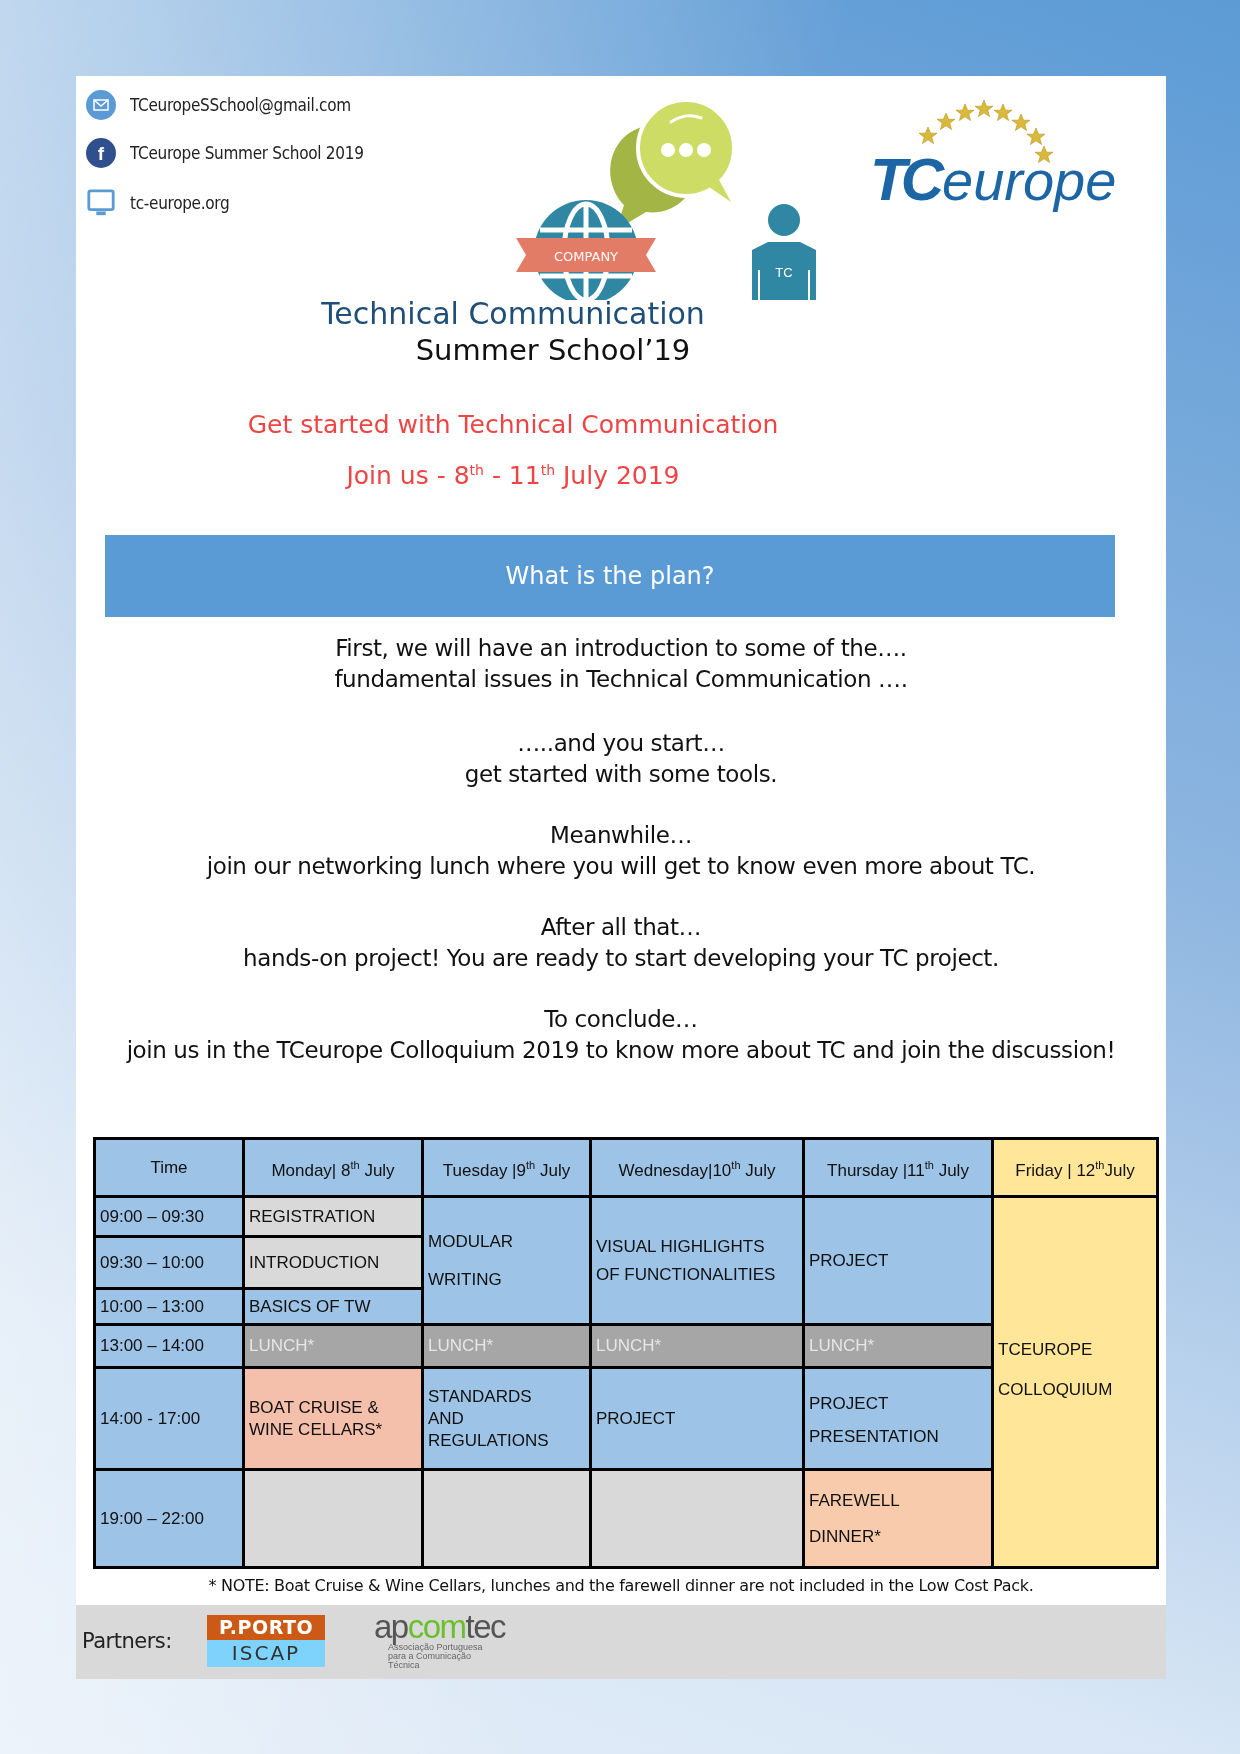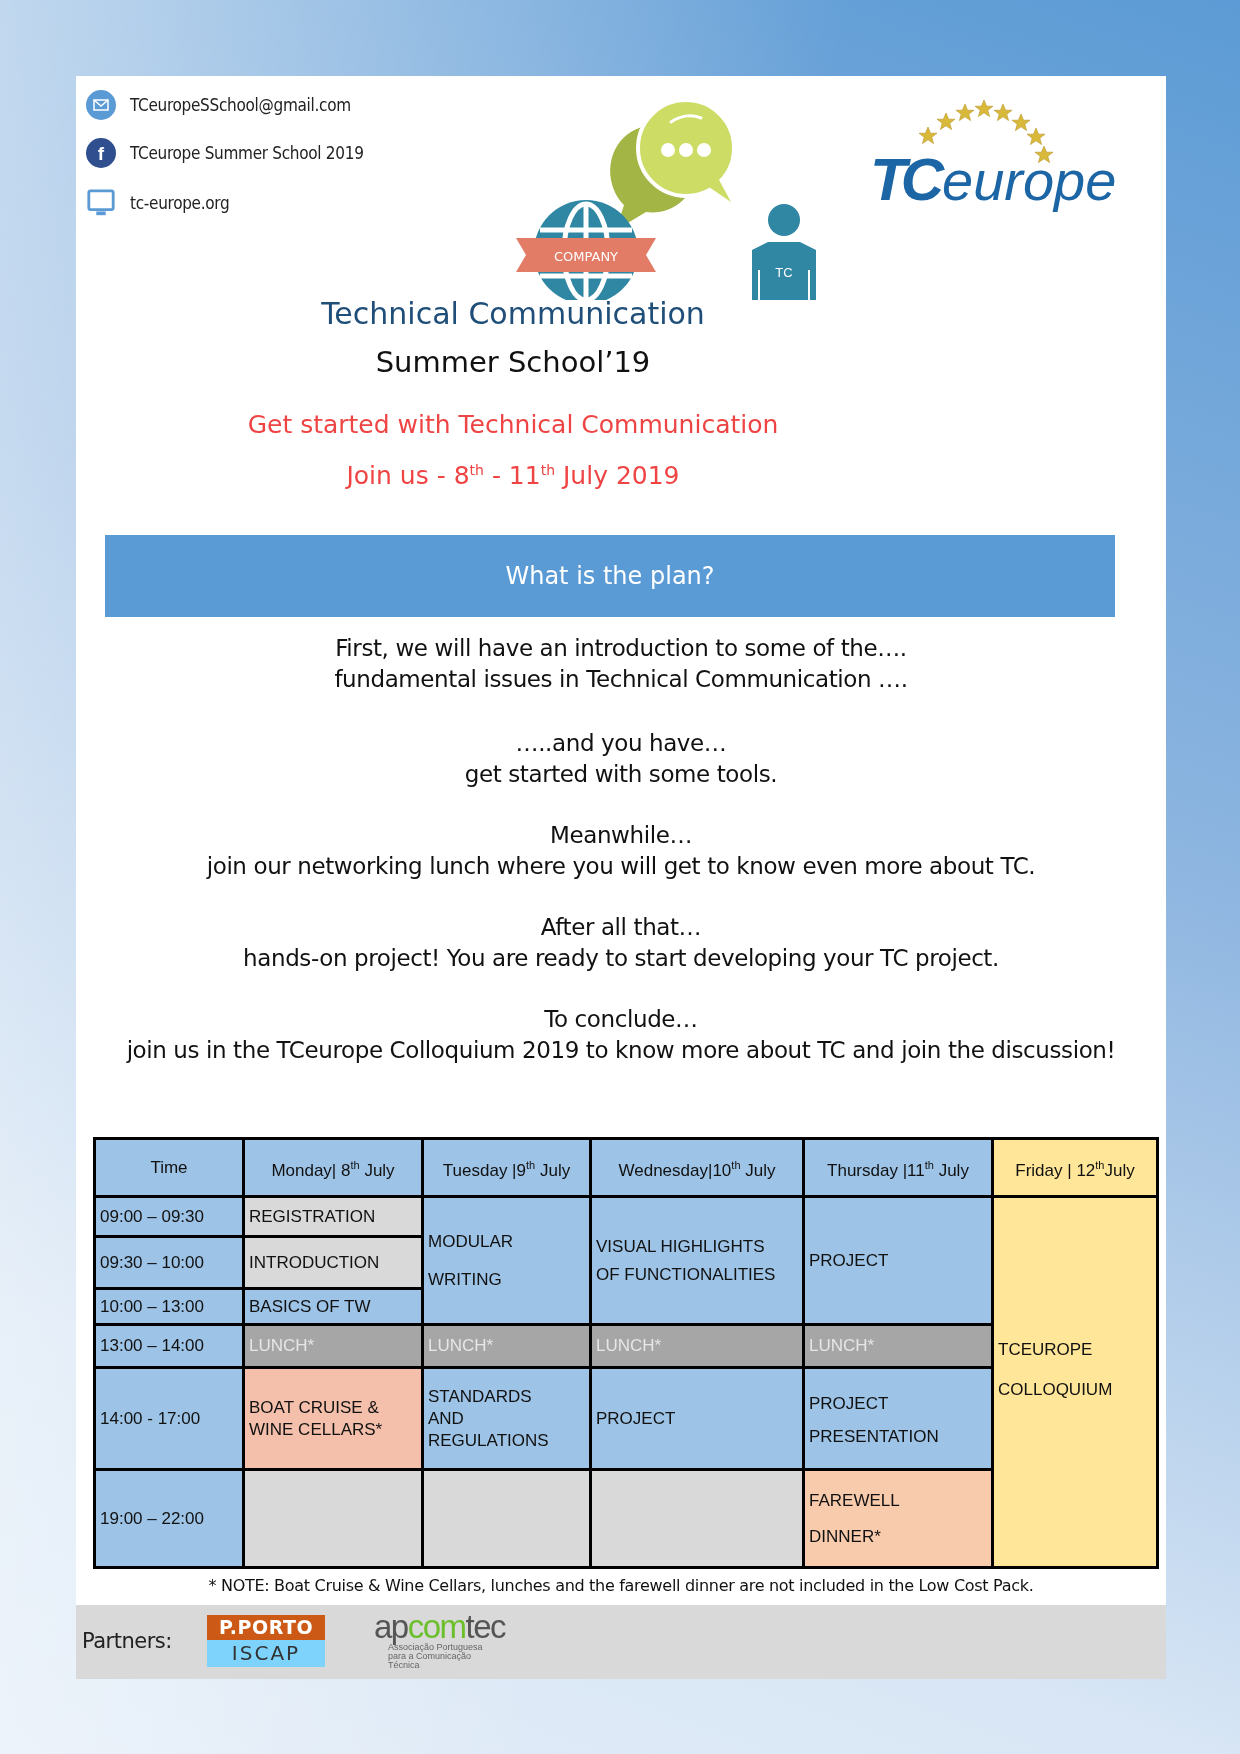--- a/index.html
+++ b/index.html
@@ -138,34 +138,34 @@
       <use href="#star" x="137" y="23"></use>
       <use href="#star" x="155" y="33"></use>
       <use href="#star" x="170" y="47"></use>
       <use href="#star" x="178" y="65"></use>
       <text x="4" y="110" font-family="Liberation Sans, sans-serif" font-weight="bold" font-style="italic" font-size="60" fill="#1c66a5" letter-spacing="-6">TC</text>
       <text x="76" y="110" font-family="Liberation Sans, sans-serif" font-style="italic" font-size="56" fill="#1c66a5">europe</text>
     </svg>
   </div>
 
   <div class="center title-blue" style="top:220px;">Technical Communication</div>
-  <div class="center title-black" style="top:269px;">Summer School’19</div>
+  <div class="center title-black" style="top:257px;padding-left:40px;">Summer School’19</div>
   <div class="center sub" style="top:334px;">Get started with Technical Communication</div>
   <div class="center sub" style="top:385px;">
     <span>Join us - 8</span><sup>th</sup><span> - 11</span><sup>th</sup><span> July 2019</span>
   </div>
 
   <div class="banner">What is the plan?</div>
 
   <div class="para" style="top:532px;margin-top:25px;">
     <div>First, we will have an introduction to some of the….</div>
     <div>fundamental issues in Technical Communication ….</div>
   </div>
   <div class="para" style="top:652px;">
-    <div>…..and you have…</div>
+    <div>…..and you start…</div>
     <div>get started with some tools.</div>
   </div>
   <div class="para" style="top:744px;">
     <div>Meanwhile…</div>
     <div>join our networking lunch where you will get to know even more about TC.</div>
   </div>
   <div class="para" style="top:836px;">
     <div>After all that…</div>
     <div>hands-on project! You are ready to start developing your TC project.</div>
   </div>

